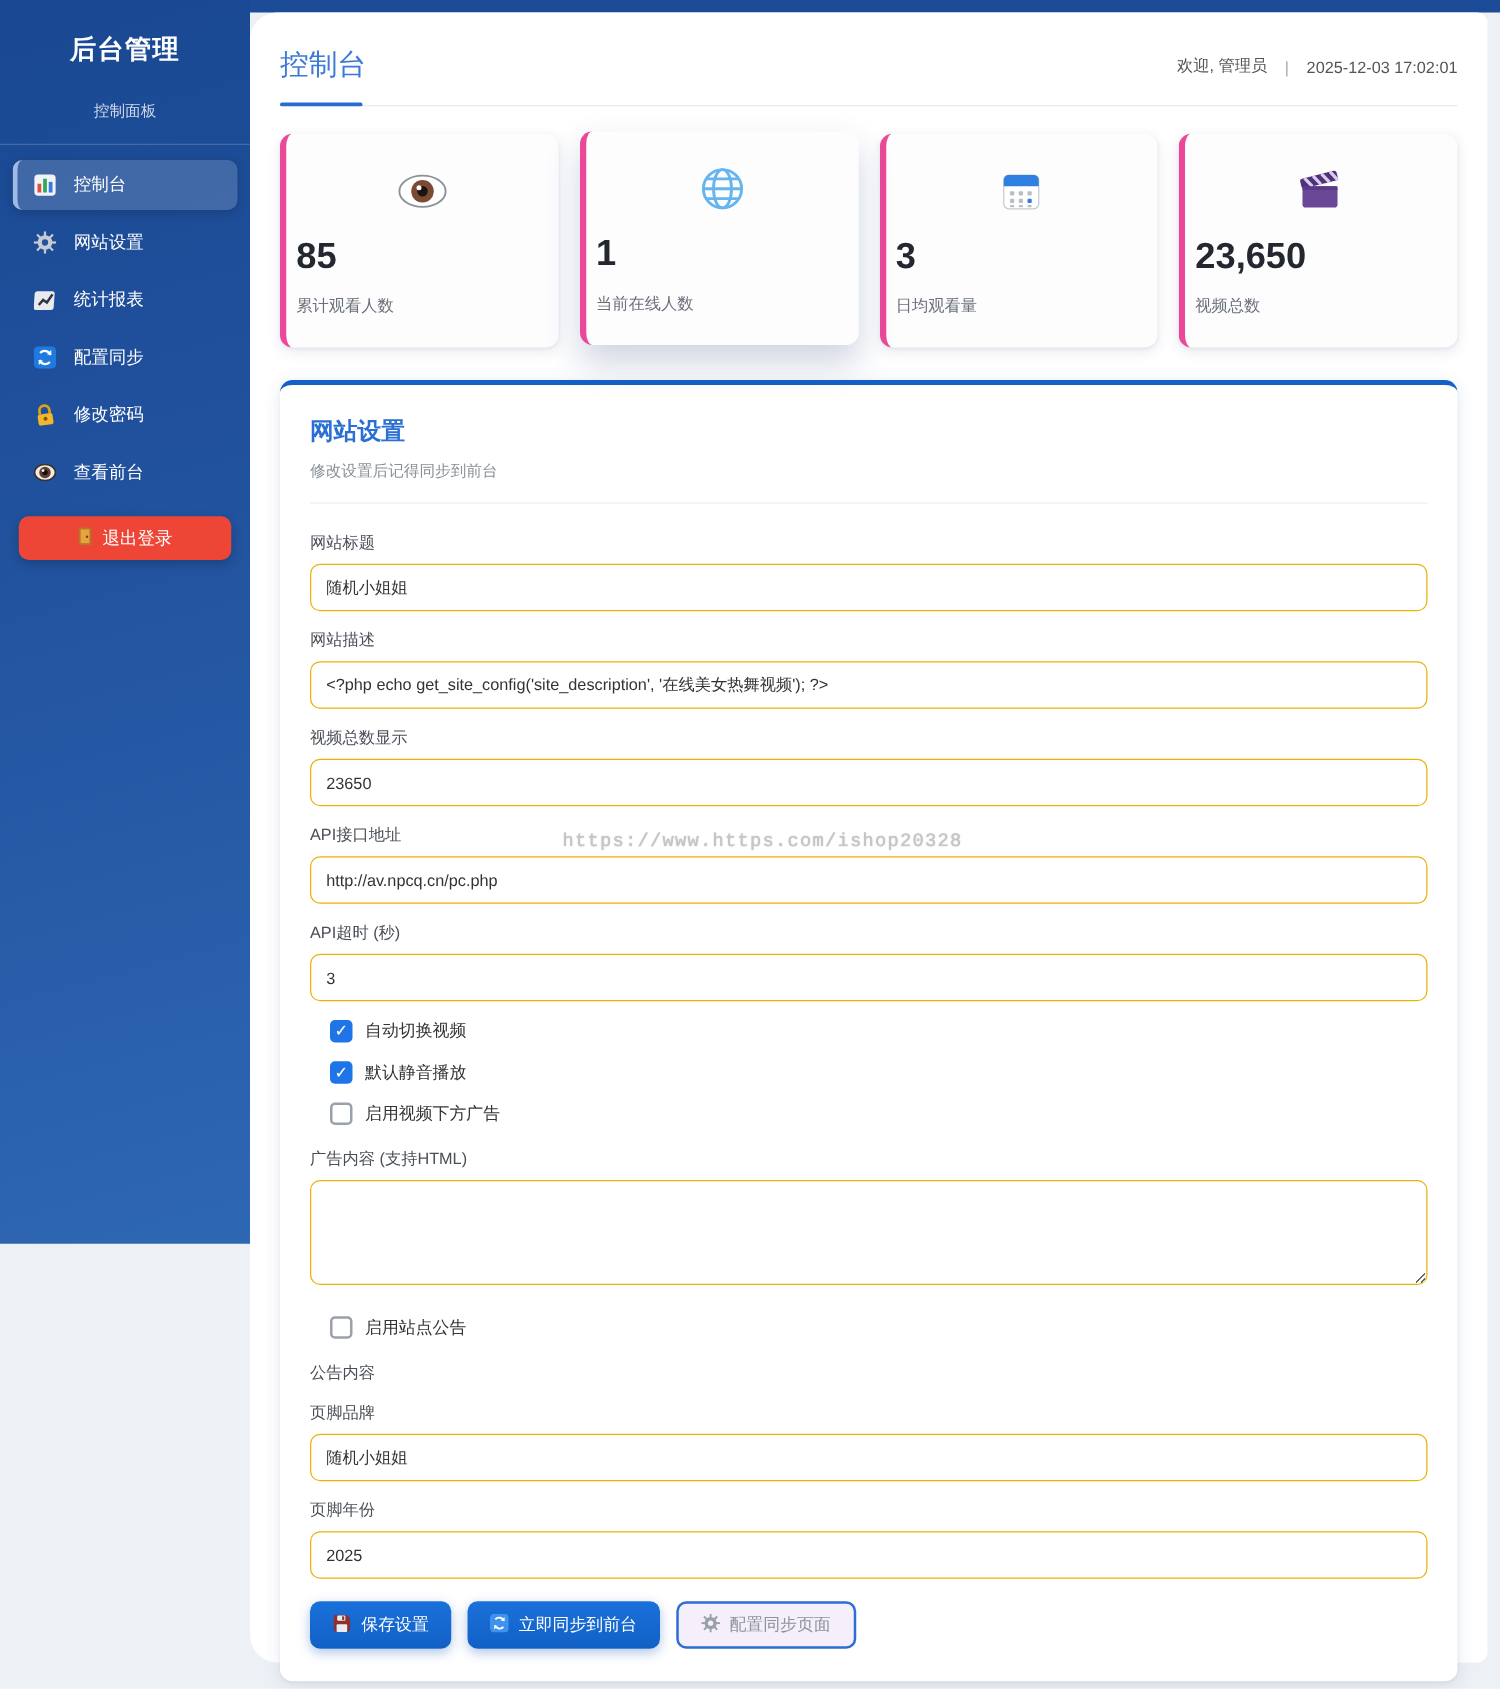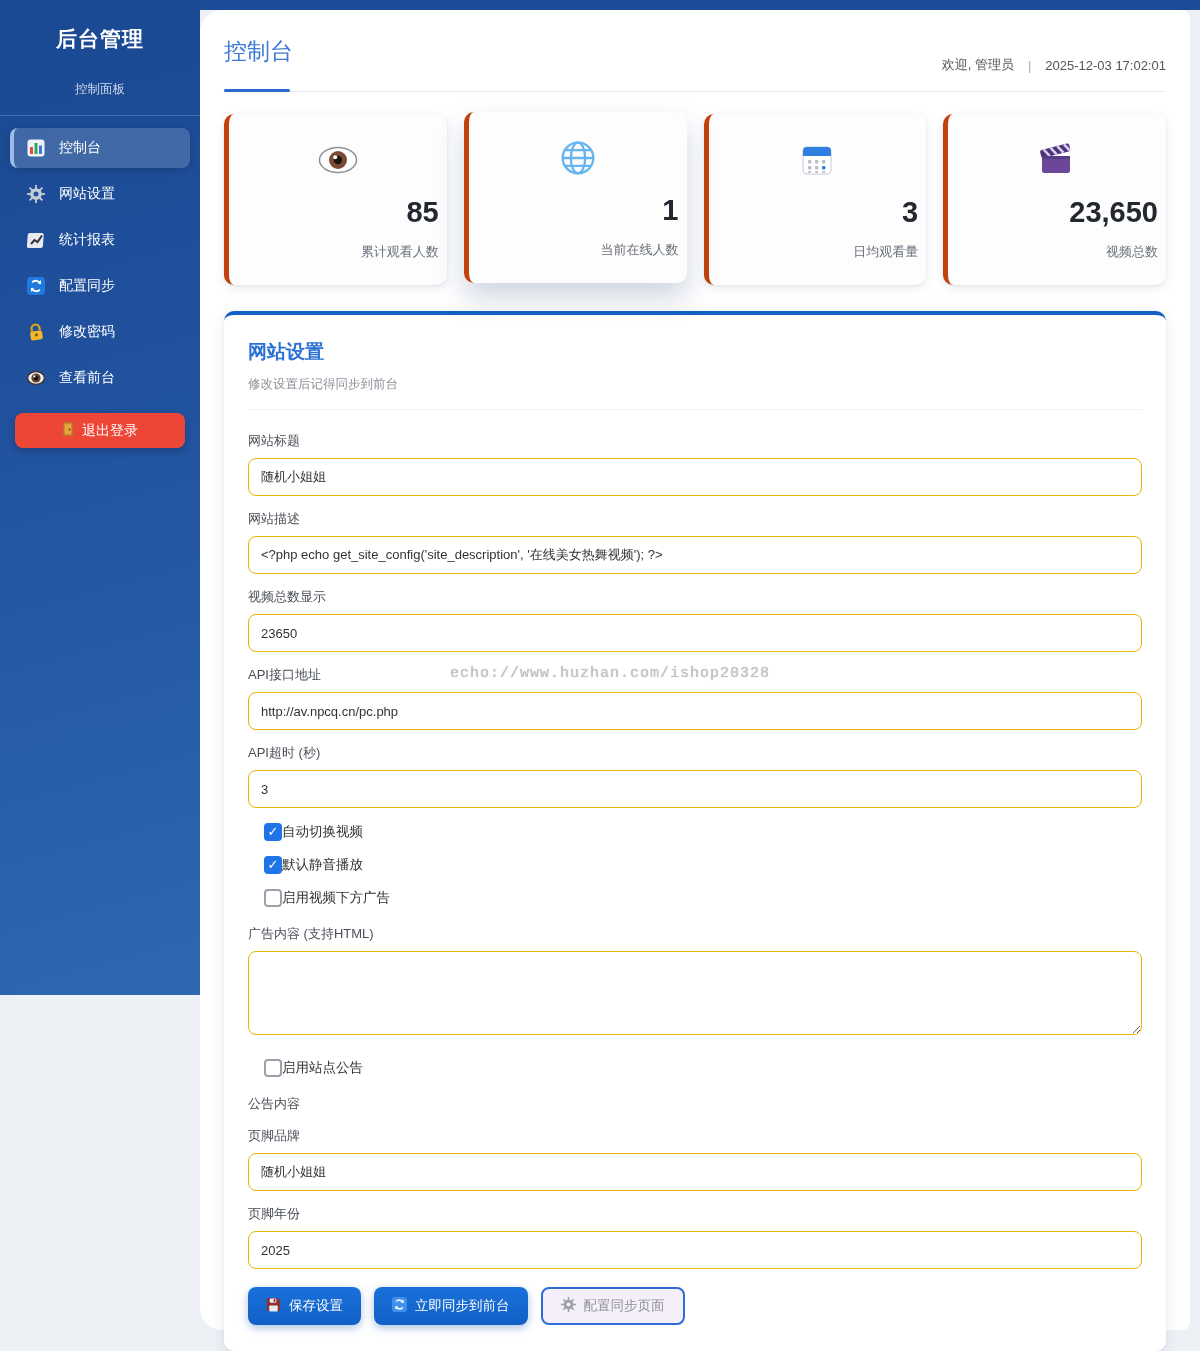--- a/index.html
+++ b/index.html
@@ -42,31 +42,31 @@
   }
 
   
   .main {
     position:absolute; left:200px; top:10px; width:990px; height:1320px;
     background:#fff; border-radius:22px 8px 8px 22px;
     padding:26px 8px 0 24px; z-index:2;
   }
   .header { display:flex; justify-content:space-between; align-items:flex-start; padding-right:16px; }
   .page-title { color:#3d7ad4; font-size:23px; font-weight:500; }
-  .header-right { display:flex; align-items:center; gap:14px; color:#555; font-size:13px; margin-top:20px; }
+  .header-right { display:flex; align-items:center; gap:14px; color:#555; font-size:13px; margin-top:8px; }
   .header-sep { color:#aaa; }
   .header-underline { margin-top:17px; height:1px; background:#e7eaee; position:relative; margin-right:16px; }
   .header-underline::before { content:""; position:absolute; left:0; top:-2px; width:66px; height:3px; background:#2a6bd0; border-radius:2px; }
 
   
   .stats { display:flex; gap:17px; margin-top:22px; margin-right:16px; }
   .stat-card {
-    flex:1; background:#fdfdfe; border-radius:10px; border-left:5px solid #c2410c;
+    flex:1; background:#fdfdfe; border-radius:10px; border-left:5px solid #ec4899;
     box-shadow:0 3px 10px rgba(30,60,120,.10), 0 1px 3px rgba(0,0,0,.06);
-    padding:24px 8px; text-align:right;
+    padding:24px 8px; text-align:left;
   }
   .stat-card.elevated { box-shadow:0 14px 28px rgba(30,60,120,.22); transform:translateY(-2px); }
   .stat-icon { height:44px; display:flex; align-items:center; justify-content:center; }
   .stat-value { font-size:29px; font-weight:bold; color:#23272f; margin-top:14px; }
   .stat-label { font-size:13px; color:#6a7079; margin-top:14px; }
 
   
   .panel {
     margin:26px 16px 0 0; background:#fff; border-radius:10px;
     border-top:4px solid #1461c6;
@@ -81,21 +81,21 @@
   .field-label { display:block; font-size:13px; color:#4a4f57; margin-bottom:8px; }
   .text-input, .text-area {
     width:100%; border:1px solid #eab308; border-radius:8px;
     padding:0 12px; font-size:13px; color:#333; background:#fff;
     font-family:inherit; outline:none;
   }
   .text-input { height:38px; }
   .text-area { height:84px; padding:10px 12px; resize:vertical; }
   .text-input::placeholder { color:#abb0b8; }
 
-  .check-row { display:flex; align-items:flex-end; margin-top:15px; cursor:pointer;padding-left:16px; }
+  .check-row { display:flex; align-items:flex-end; gap:10px; margin-top:15px; cursor:pointer;padding-left:16px; }
   .checkbox { width:18px; height:18px; border-radius:4px; position:relative; flex:0 0 18px; }
   .checkbox.checked { background:#1f75e8; }
   .checkbox.checked::after { content:"✓"; color:#fff; font-size:13px; font-weight:bold; position:absolute; left:3.5px; top:1px; }
   .checkbox.unchecked { background:#fff; border:2px solid #9aa1ab; }
   .check-label { font-size:13.5px; color:#333; }
 
   .buttons { display:flex; gap:13px; margin-top:18px; }
   .btn {
     display:flex; align-items:center; gap:8px; height:38px; padding:0 18px;
     border-radius:8px; font-size:13.5px; border:none; cursor:pointer; font-family:inherit;
@@ -390,13 +390,13 @@
               </g>
               <circle cx="10" cy="10" r="2.8" fill="#f5effb"></circle>
             </svg>
         </span>
         <span>配置同步页面</span>
       </button>
     </div>
   </div>
 </div>
 
-<div class="watermark">echo://www.huzhan.com/ishop20328</div>
+<div class="watermark">https://www.https.com/ishop20328</div>
 
 </body></html>

